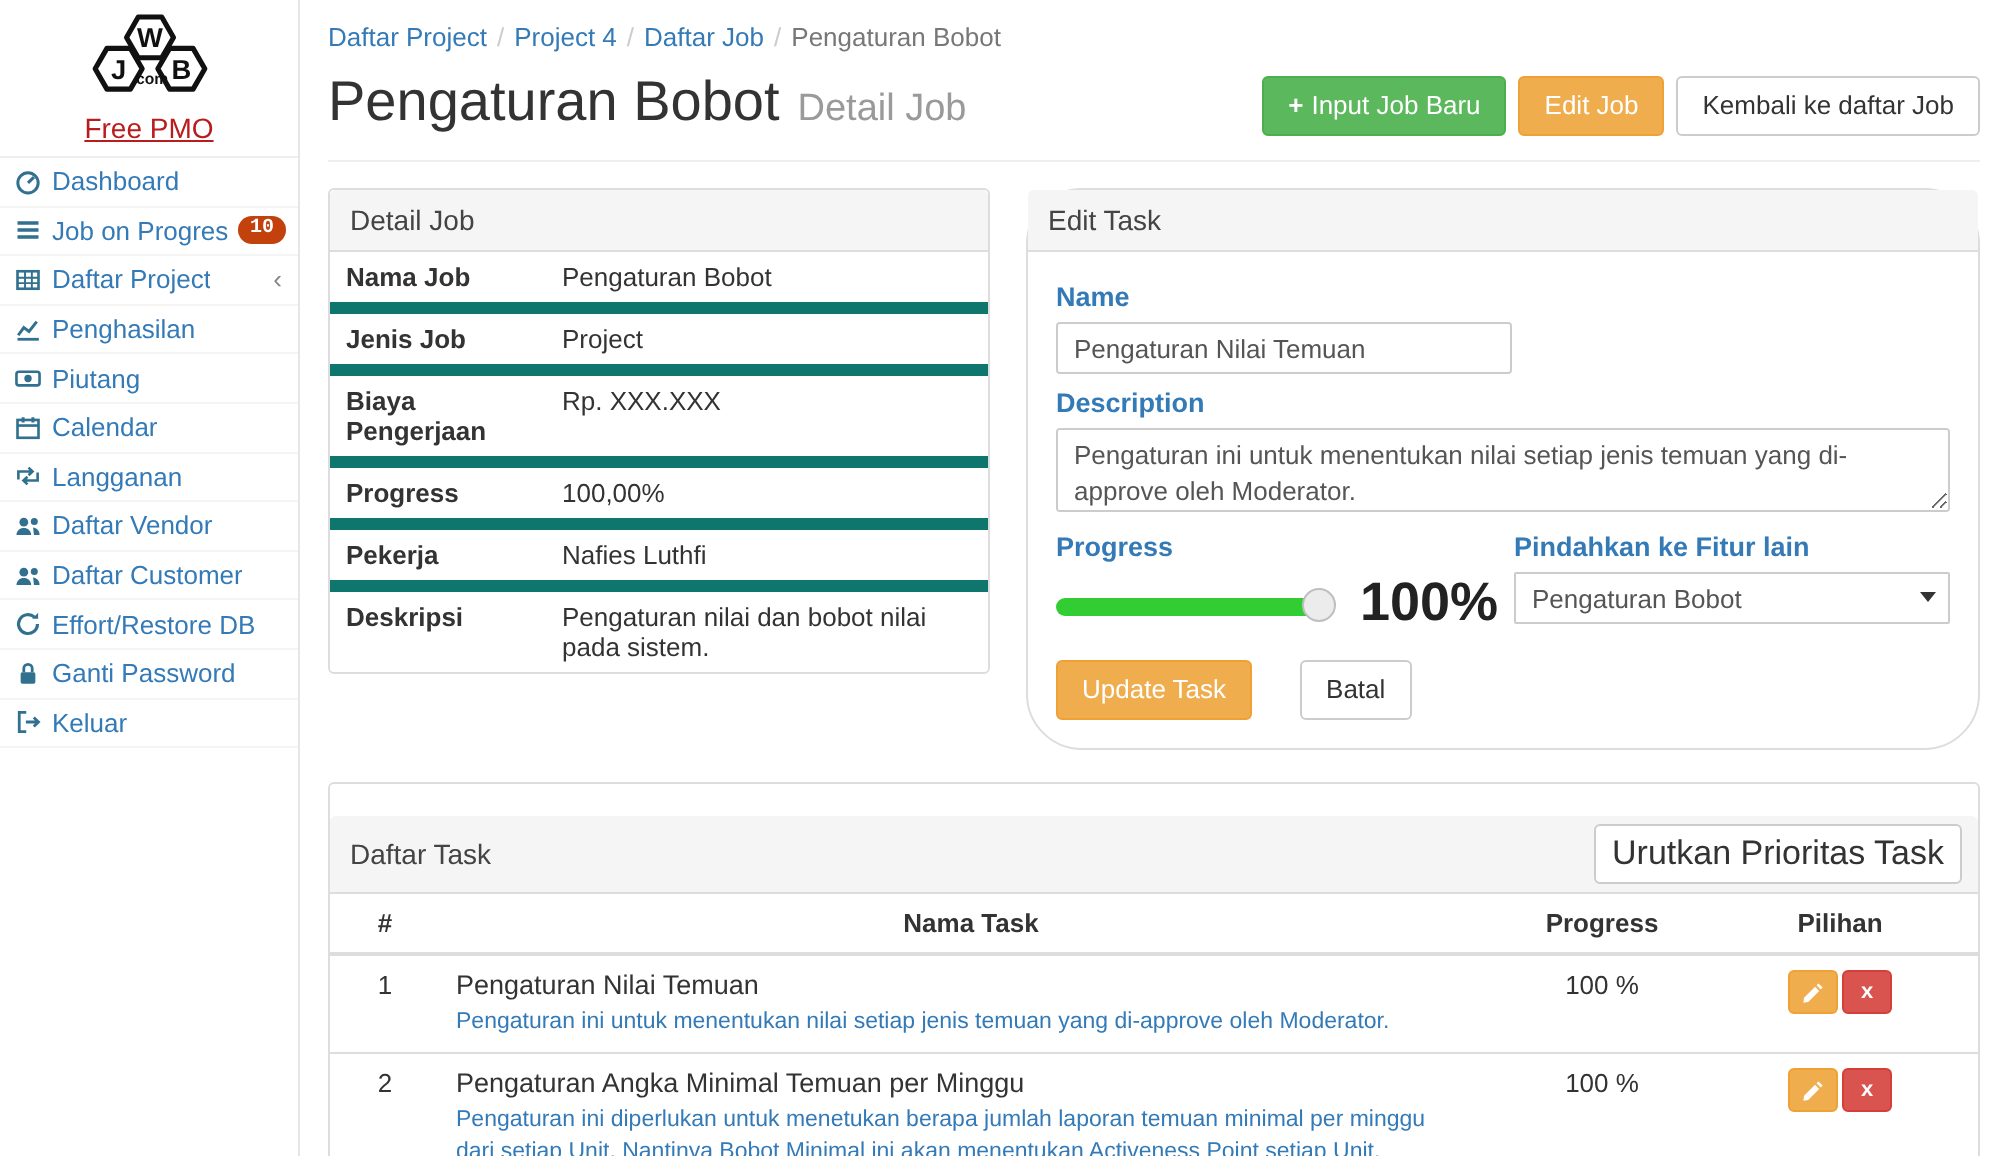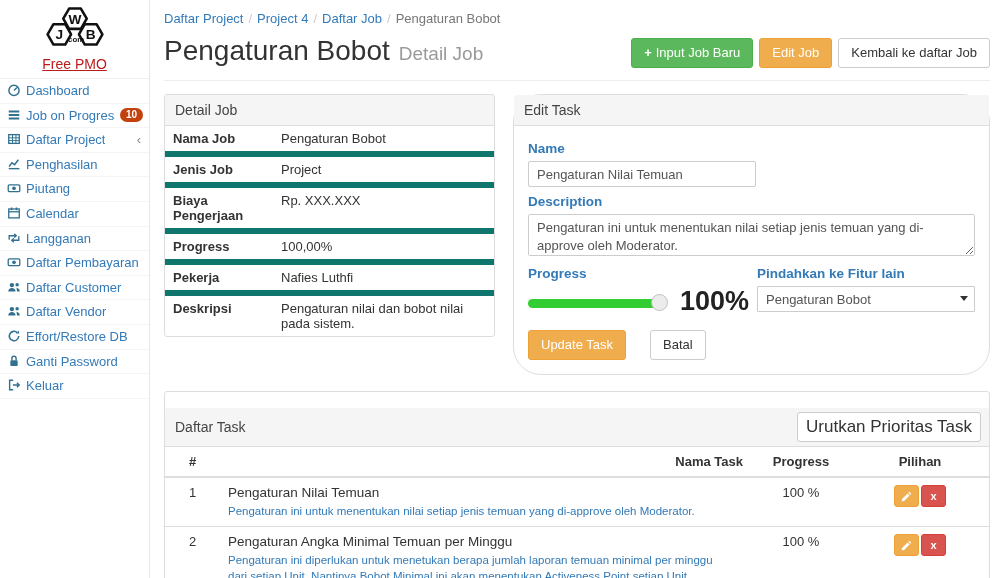--- a/index.html
+++ b/index.html
@@ -4,24 +4,24 @@
 <style>
   * { margin:0; padding:0; box-sizing:border-box; }
   html,body { width:1000px; height:578px; }
   body { font-family:"Liberation Sans",sans-serif; background:#fff; color:#333; display:flex; overflow:hidden; font-size:13px; }
   a { text-decoration:none; }
 
   
   .sidebar { width:150px; min-width:150px; border-right:1px solid #e6e6e6; background:#fff; }
   .logo-box { text-align:center; padding:5px 0 6px; border-bottom:1px solid #eee; }
   .brand { color:#b91c1c; font-size:14px; margin-top:1px;text-decoration:underline; }
-  .nav-item { display:flex; align-items:flex-start; gap:5px; padding:4px 6px; color:#337ab7; border-bottom:1px solid #f4f4f4; height:24.6px; cursor:pointer; }
+  .nav-item { display:flex; align-items:center; gap:5px; padding:4px 6px; color:#337ab7; border-bottom:1px solid #f4f4f4; height:24.6px; cursor:pointer; }
   .nav-item .icn { width:15px; min-width:15px; display:flex; align-items:center; justify-content:center; color:#31708f; }
   .nav-item .lbl { white-space:nowrap; overflow:hidden; }
-  .badge { margin-left:auto; background:#c2410c; color:#fff; font-size:10px; font-weight:bold; border-radius:10px; padding:2px 6px; line-height:1; }
+  .badge { margin-left:auto; background:#c2410c; color:#fff; font-size:10px; font-weight:bold; border-radius:10px; padding:2px 6px; line-height:1;font-family:Liberation Mono, monospace; }
   .chev { margin-left:auto; color:#888; font-size:13px; padding-right:2px; }
 
   
   .main { flex:1; padding:8px 10px 0 14px; }
   .breadcrumb { font-size:13px; margin:3px 0 9px; }
   .breadcrumb a { color:#337ab7; }
   .breadcrumb .sep { color:#ccc; padding:0 5px; }
   .breadcrumb .current { color:#777; }
 
   .page-header { display:flex; justify-content:space-between; align-items:flex-start; border-bottom:1px solid #eee; padding-bottom:12px; margin-bottom:13px; }
@@ -61,21 +61,21 @@
   .progress-big { font-size:27px; font-weight:bold; color:#222; }
   .select-wrap { position:relative; }
   .sel { width:100%; height:26px; border:1px solid #ccc; border-radius:1px; background:#fff; font-size:13px; color:#555; font-family:inherit; padding:0 20px 0 8px; -webkit-appearance:none; appearance:none; }
   .sel-arrow { position:absolute; right:7px; top:10px; width:0; height:0; border-left:4px solid transparent; border-right:4px solid transparent; border-top:5px solid #333; pointer-events:none; }
   .edit-buttons { margin-top:13px; display:flex; gap:24px; }
 
   
   .panel-task { margin-top:16px; }
   .panel-task .panel-heading { display:flex; justify-content:space-between; align-items:center; padding:4px 8px 4px 10px;margin-top:16px; }
   .task-table { width:100%; border-collapse:collapse; font-size:13px; }
-  .task-table th { font-weight:bold; text-align:right; padding:7px 8px; border-bottom:2px solid #ddd; }
+  .task-table th { font-weight:bold; text-align:center; padding:7px 8px; border-bottom:2px solid #ddd; }
   .task-table td { padding:7px 8px; border-top:1px solid #ddd; vertical-align:top; }
   .task-table tr:first-child td { border-top:none; }
   .col-num { width:55px; text-align:center !important; }
   .col-prog { width:100px; text-align:center !important; }
   .col-act { width:138px; text-align:center !important; }
   .task-name { color:#333; font-size:13.5px; }
   .task-desc { color:#337ab7; font-size:11.5px; margin-top:3px; line-height:1.4; padding-right:30px; }
   .act-cell { white-space:nowrap; }
   .icon-btn { display:inline-flex; align-items:center; justify-content:center; width:25px; height:22px; border-radius:3px; color:#fff; cursor:pointer; margin:0 1px; vertical-align:middle; }
   .icon-btn.edit { background:#f0ad4e; border:1px solid #eea236; }
@@ -166,47 +166,38 @@
         <svg class="ic" width="14" height="14" viewBox="0 0 16 16">
           <path d="M2.5 10V5.4h8M8.3 3.2l2.3 2.2-2.3 2.2" fill="none" stroke="currentColor" stroke-width="1.5"></path>
           <path d="M13.5 6v4.6h-8M7.7 12.8L5.4 10.6l2.3-2.2" fill="none" stroke="currentColor" stroke-width="1.5"></path>
         </svg>
       </span>
     <span class="lbl">Langganan</span>
   </div>
   <div class="nav-item">
     <span class="icn">
         <svg class="ic" width="14" height="14" viewBox="0 0 16 16">
-          <rect x="1.4" y="4.4" width="13.2" height="7.8" rx="1.4" fill="none" stroke="currentColor" stroke-width="1.5"></rect>
-          <circle cx="8" cy="8.3" r="2.1" fill="currentColor"></circle>
-        </svg>
-      </span>
-    <span class="lbl">Daftar Pembayaran</span>
-  </div>
-  <div class="nav-item">
-    <span class="icn">
-        <svg class="ic" width="14" height="14" viewBox="0 0 16 16">
           <circle cx="5.6" cy="5.8" r="2.5" fill="currentColor"></circle>
           <path d="M1.4 13.2c0-2.6 1.9-4.1 4.2-4.1s4.2 1.5 4.2 4.1z" fill="currentColor"></path>
           <circle cx="11.6" cy="5.4" r="2" fill="currentColor"></circle>
           <path d="M10.9 8.8c2.1.3 3.7 1.7 3.7 4.4h-3.2" fill="currentColor"></path>
         </svg>
       </span>
-    <span class="lbl">Daftar Customer</span>
+    <span class="lbl">Daftar Vendor</span>
   </div>
   <div class="nav-item">
     <span class="icn">
         <svg class="ic" width="14" height="14" viewBox="0 0 16 16">
           <circle cx="5.6" cy="5.8" r="2.5" fill="currentColor"></circle>
           <path d="M1.4 13.2c0-2.6 1.9-4.1 4.2-4.1s4.2 1.5 4.2 4.1z" fill="currentColor"></path>
           <circle cx="11.6" cy="5.4" r="2" fill="currentColor"></circle>
           <path d="M10.9 8.8c2.1.3 3.7 1.7 3.7 4.4h-3.2" fill="currentColor"></path>
         </svg>
       </span>
-    <span class="lbl">Daftar Vendor</span>
+    <span class="lbl">Daftar Customer</span>
   </div>
   <div class="nav-item">
     <span class="icn">
         <svg class="ic" width="14" height="14" viewBox="0 0 16 16">
           <path d="M13.4 8a5.4 5.4 0 1 1-1.7-3.9" fill="none" stroke="currentColor" stroke-width="1.8"></path>
           <path d="M13.8 1.6v3.4h-3.4z" fill="currentColor"></path>
         </svg>
       </span>
     <span class="lbl">Effort/Restore DB</span>
   </div>

